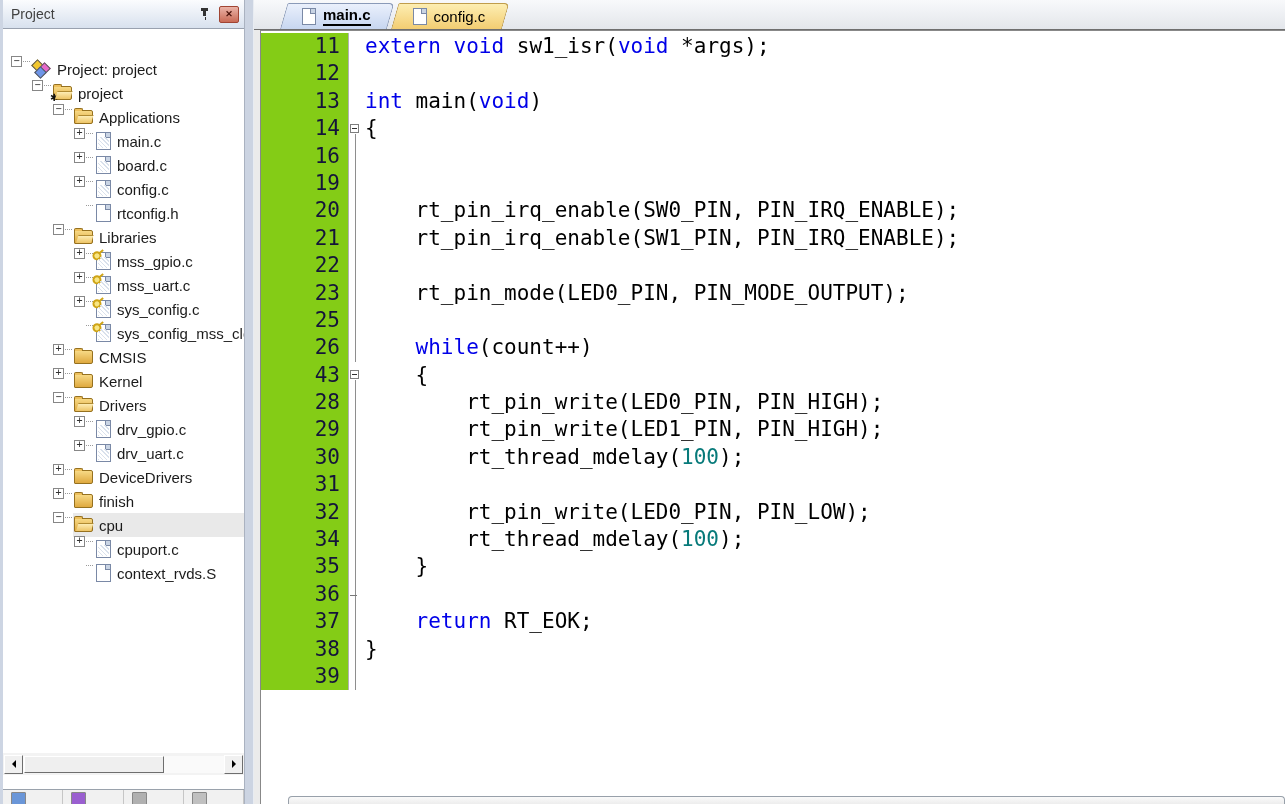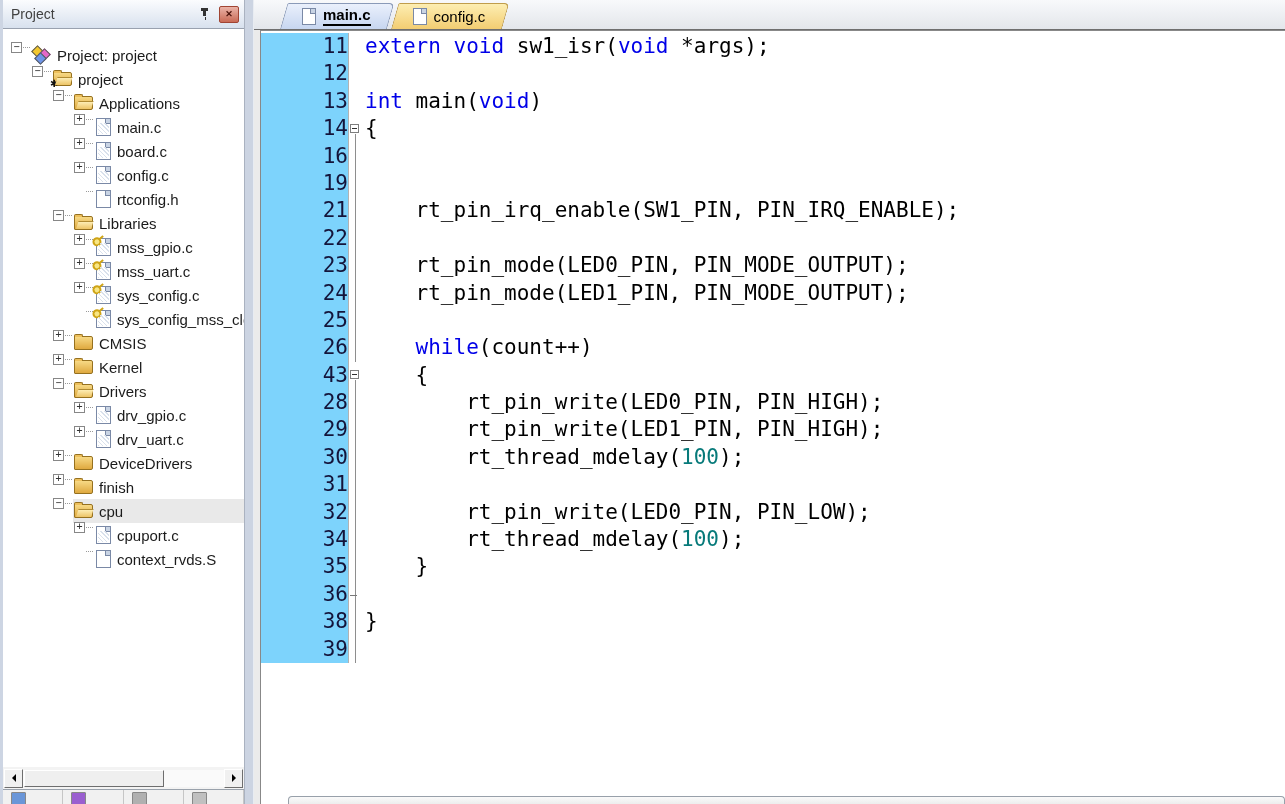--- a/index.html
+++ b/index.html
@@ -2,21 +2,21 @@
 <html><head>
 <meta charset="utf-8">
 <style>
   html,body{margin:0;padding:0;}
   body{width:1285px;height:804px;overflow:hidden;position:relative;
        font-family:"Liberation Sans",sans-serif;background:#fff;}
   .app{display:flex;width:1285px;height:804px;}
 
   
   .left-col{width:244px;min-width:244px;display:flex;flex-direction:column;
-    background:#fff;border-left:3px solid #cdd5e3;box-sizing:border-box;}
+    background:#fff;border-left:3px solid #cdd5e3;box-sizing:border-box;gap:14px;}
   .panel-header{height:28px;min-height:28px;background:linear-gradient(#fbfcfe,#d8e1ee);
     border-bottom:1px solid #99a1af;display:flex;align-items:center;padding:0 5px 0 8px;}
   .panel-title{flex:1;font-size:14px;color:#424242;}
   .pin-btn{width:16px;height:16px;margin-right:6px;position:relative;cursor:default;}
   .pin-btn::before{content:"";position:absolute;left:4px;top:2px;width:7px;height:3px;background:#333;}
   .pin-btn::after{content:"";position:absolute;left:6px;top:5px;width:3px;height:5px;background:#333;
     box-shadow:1px 5px 0 -1px #333;}
   .close-btn{width:18px;height:15px;background:linear-gradient(#eab3a8,#c96a55);
     border:1px solid #a04433;border-radius:2px;display:flex;align-items:center;justify-content:center;}
   .close-btn::before{content:"✕";font-size:9px;font-weight:bold;color:#481008;line-height:1;}
@@ -90,22 +90,22 @@
   .tab .icon-doc{height:15px;width:12px;min-width:12px;margin:0;}
   .tab-label{font-size:15px;color:#000;}
   .tab.active .tab-label{font-weight:bold;border-bottom:2px solid #000;padding-bottom:1px;}
 
   .editor{flex:1;display:flex;flex-direction:column;overflow:hidden;background:#ebebeb;
     padding-left:6px;box-sizing:border-box;}
   .editor-frame{flex:1;border-left:1px solid #888;border-top:1px solid #888;background:#fff;
     overflow:hidden;padding-top:2px;}
   .line{height:27.4px;display:flex;font-family:"DejaVu Sans Mono",monospace;font-size:21px;
     line-height:27.4px;}
-  .lnum{width:88px;min-width:88px;background:#7dd3fc;border-right:1px solid #b2b2b2;
-    text-align:right;box-sizing:border-box;color:#14143a;}
+  .lnum{width:88px;min-width:88px;background:#84cc16;border-right:1px solid #b2b2b2;
+    text-align:right;padding-right:8px;box-sizing:border-box;color:#14143a;}
   .fold{width:14px;min-width:14px;position:relative;}
   .fold.v::before{content:"";position:absolute;left:6px;top:0;bottom:0;width:1px;background:#8e8e8e;}
   .fold.tick::before{content:"";position:absolute;left:6px;top:0;bottom:0;width:1px;background:#8e8e8e;}
   .fold.tick::after{content:"";position:absolute;left:1px;top:50%;width:7px;height:1px;background:#787878;}
   .fold.box::before{content:"";position:absolute;left:1px;top:50%;margin-top:-5px;width:9px;height:9px;
     background:#fff;border:1px solid #7e7e7e;box-sizing:border-box;}
   .fold.box::after{content:"";position:absolute;left:3px;top:50%;margin-top:-1px;width:5px;height:1px;background:#303030;}
   .fold.box .below{position:absolute;left:6px;top:calc(50% + 5px);bottom:0;width:1px;background:#8e8e8e;}
   .ltext{flex:1;white-space:pre;padding-left:2px;color:#000;}
   .line.hl .fold,.line.hl .ltext{background:var(--line-highlight);}
@@ -390,38 +390,38 @@
             <span class="lnum">16</span>
             <span class="fold v"></span>
             <span class="ltext"></span>
           </div>
           <div class="line">
             <span class="lnum">19</span>
             <span class="fold v"></span>
             <span class="ltext"></span>
           </div>
           <div class="line">
+            <span class="lnum">20</span>
+            <span class="fold v"></span>
+            <span class="ltext"><span>    rt_pin_irq_enable(SW0_PIN, PIN_IRQ_ENABLE);</span></span>
+          </div>
+          <div class="line">
             <span class="lnum">21</span>
             <span class="fold v"></span>
             <span class="ltext"><span>    rt_pin_irq_enable(SW1_PIN, PIN_IRQ_ENABLE);</span></span>
           </div>
           <div class="line">
             <span class="lnum">22</span>
             <span class="fold v"></span>
             <span class="ltext"></span>
           </div>
           <div class="line">
             <span class="lnum">23</span>
             <span class="fold v"></span>
             <span class="ltext"><span>    rt_pin_mode(LED0_PIN, PIN_MODE_OUTPUT);</span></span>
-          </div>
-          <div class="line">
-            <span class="lnum">24</span>
-            <span class="fold v"></span>
-            <span class="ltext"><span>    rt_pin_mode(LED1_PIN, PIN_MODE_OUTPUT);</span></span>
           </div>
           <div class="line">
             <span class="lnum">25</span>
             <span class="fold v"></span>
             <span class="ltext"></span>
           </div>
           <div class="line">
             <span class="lnum">26</span>
             <span class="fold v"></span>
             <span class="ltext"><span>    </span><span class="kw">while</span><span>(count++)</span></span>
@@ -467,20 +467,25 @@
             <span class="lnum">35</span>
             <span class="fold v"></span>
             <span class="ltext"><span>    }</span></span>
           </div>
           <div class="line">
             <span class="lnum">36</span>
             <span class="fold tick"></span>
             <span class="ltext"></span>
           </div>
           <div class="line">
+            <span class="lnum">37</span>
+            <span class="fold v"></span>
+            <span class="ltext"><span>    </span><span class="kw">return</span><span> RT_EOK;</span></span>
+          </div>
+          <div class="line">
             <span class="lnum">38</span>
             <span class="fold v"></span>
             <span class="ltext"><span>}</span></span>
           </div>
           <div class="line">
             <span class="lnum">39</span>
             <span class="fold v"></span>
             <span class="ltext"></span>
           </div>
         </div>

